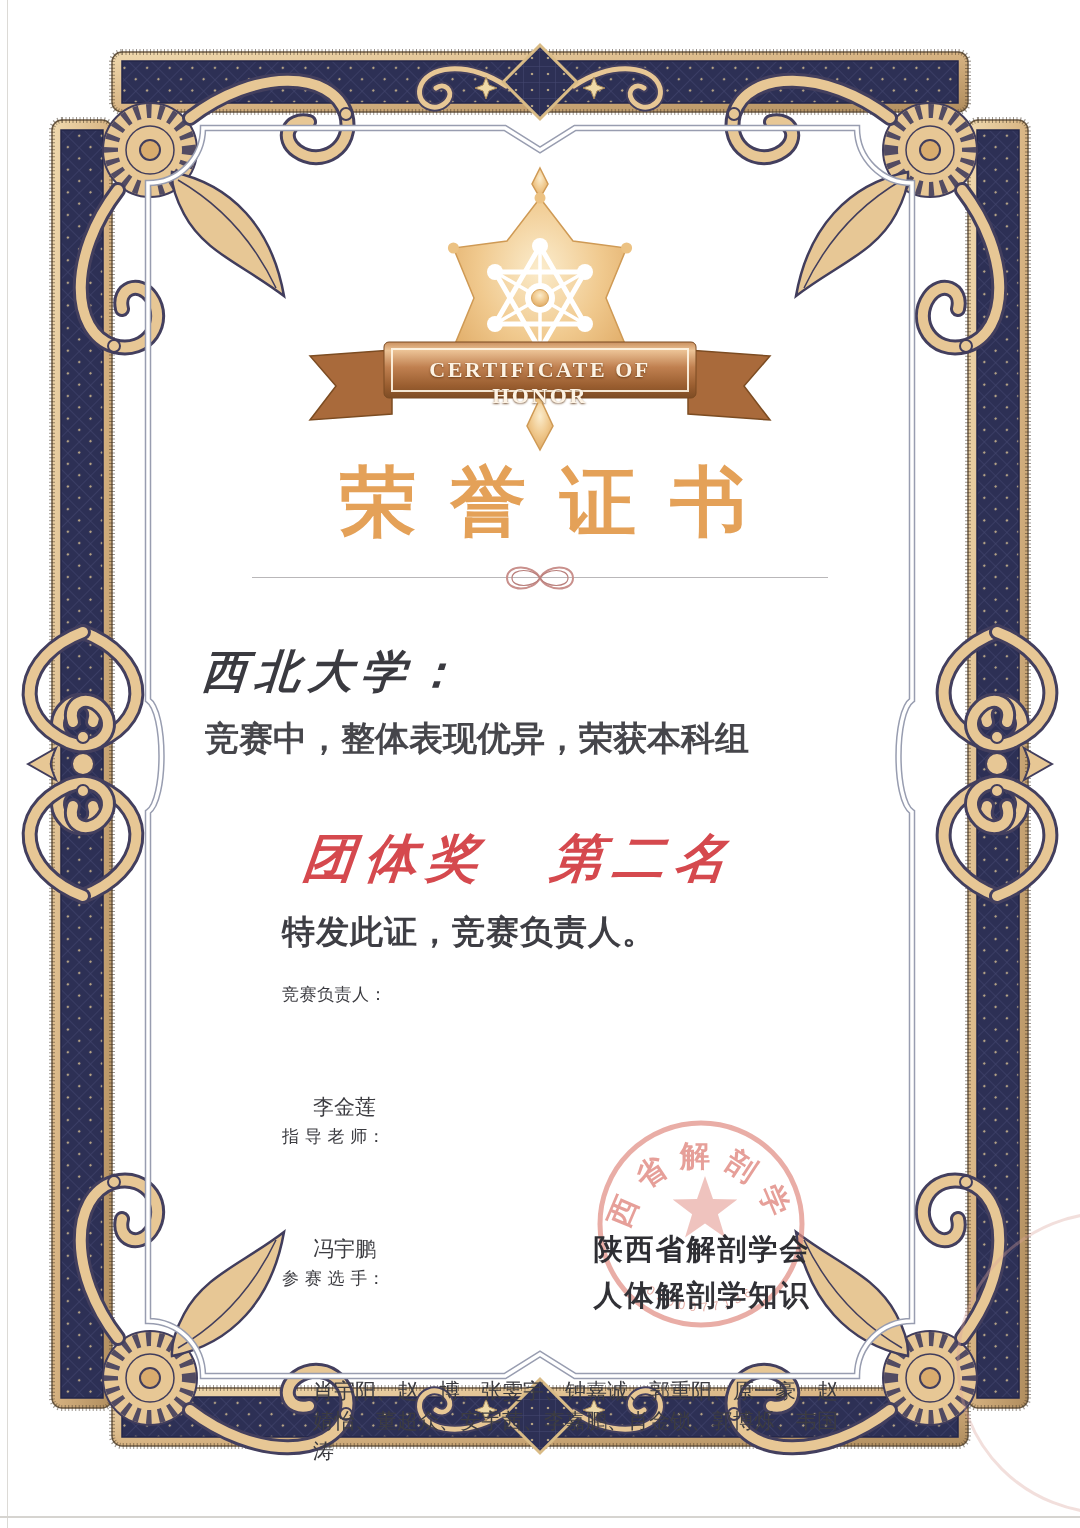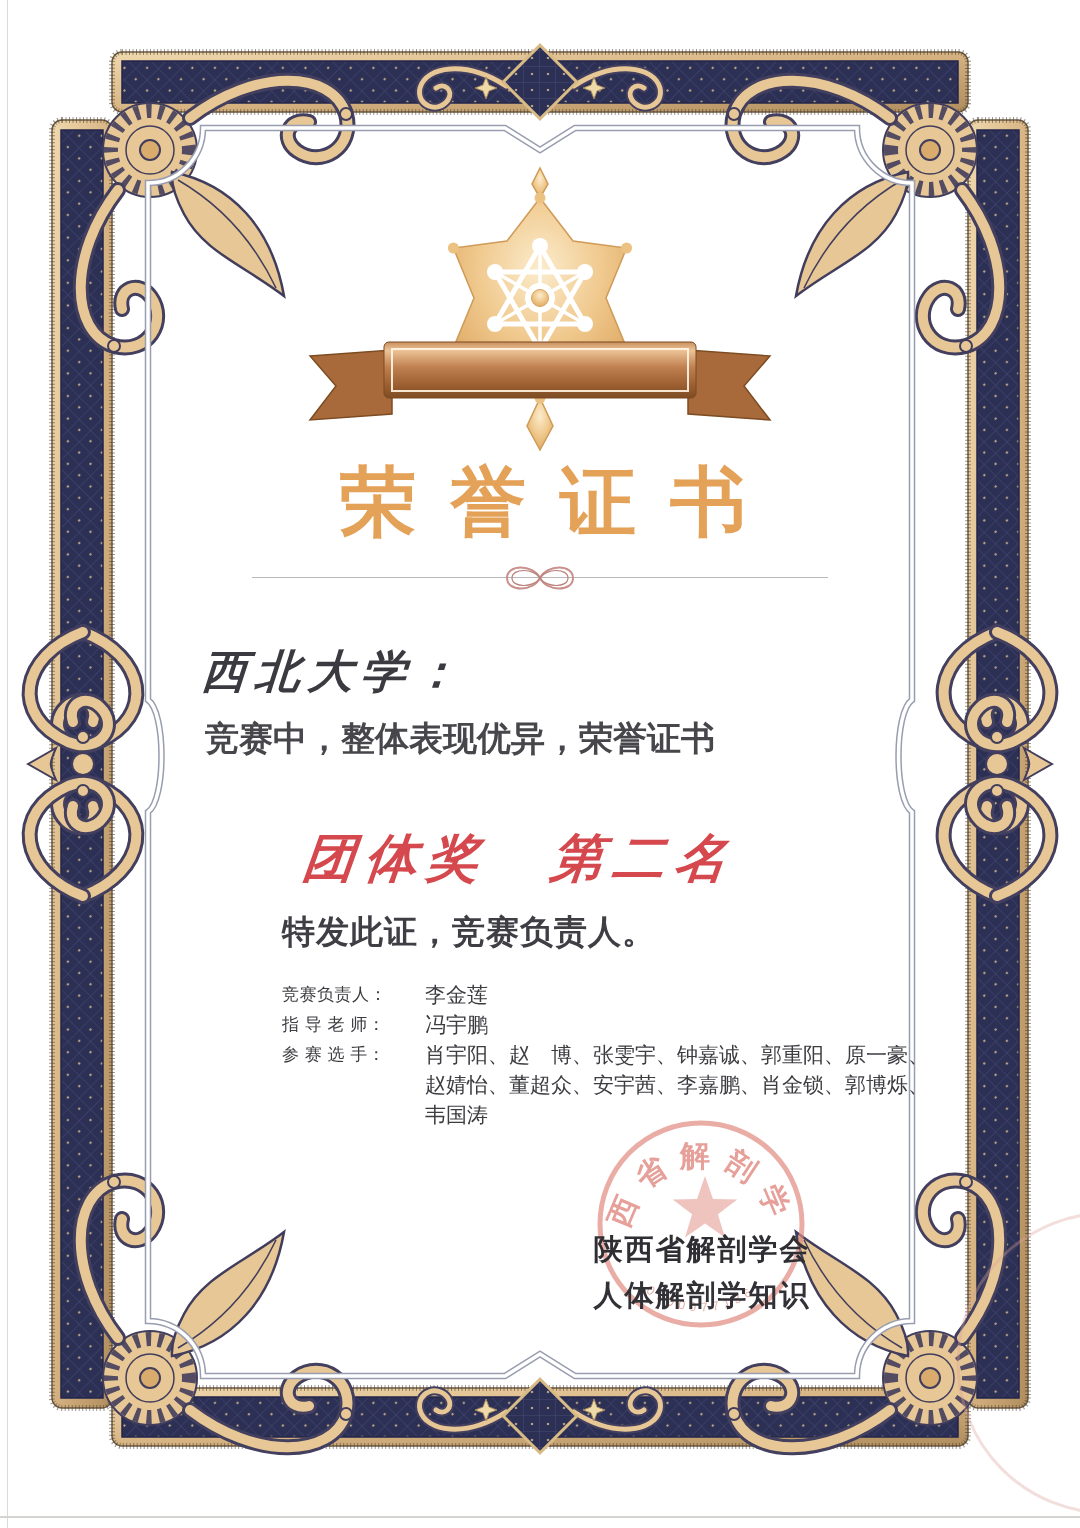--- a/index.html
+++ b/index.html
@@ -24,21 +24,21 @@
   .knot-svg{left:493px;top:558px;z-index:3;}
   .recipient{left:202px;top:642px;font-family:"DejaVu Serif",serif;font-style:italic;font-weight:bold;
      font-size:45px;color:#3a3a40;letter-spacing:8px;transform:skewX(-4deg);}
   .body-text{left:205px;top:712px;width:700px;font-size:34px;line-height:52px;color:#46464b;
      font-weight:600;}
   .body-line1{text-indent:2.05em;}
   .award{left:140px;top:824px;width:760px;text-align:center;font-family:"DejaVu Serif",serif;
      font-style:italic;font-weight:bold;font-size:52px;letter-spacing:10px;color:#d5494e;transform:skewX(-6deg);}
   .closing{left:282px;top:910px;font-size:33px;color:#3e3e44;font-weight:600;letter-spacing:1px;}
   .credits{left:282px;top:980px;width:660px;color:#3c3c41;}
-  .credit-row{display:flex;align-items:flex-start;}
+  .credit-row{display:flex;align-items:flex-start;flex-direction:column;}
   .credit-label{flex:0 0 112px;font-size:17px;line-height:30px;white-space:pre;letter-spacing:.5px;}
   .credit-value{width:545px;font-size:21px;line-height:30px;letter-spacing:0;margin-left:31px;}
   .issuer{left:542px;top:1230px;width:320px;text-align:center;font-size:29px;font-weight:600;color:#2e2e33;letter-spacing:2px;}
   .date{left:542px;top:1276px;width:320px;text-align:center;font-size:29px;font-weight:600;color:#313136;letter-spacing:2px;}
   .seal-svg{left:575px;top:1098px;z-index:2;}
   .stray-arc{left:928px;top:1198px;z-index:2;}
 </style>
 </head>
 <body>
 
@@ -193,33 +193,34 @@
     <path d="M0,-34 L8,-11 L32.3,-10.5 L12.9,4.2 L20,27.5 L0,13.6 L-20,27.5 L-12.9,4.2 L-32.3,-10.5 L-8,-11 Z" transform="translate(4,-14)" fill="#e29288" opacity="0.55"></path>
     <path id="serialArc" d="M -80,36 A 88 88 0 0 0 80,36" fill="none"></path>
     <text font-size="12.5" fill="#dfa097" opacity="0.85" letter-spacing="5">
       <textPath href="#serialArc" startOffset="50%" text-anchor="middle">0900077136</textPath>
     </text>
   </svg>
   <svg class="stray-arc abs" width="152" height="330" viewBox="0 0 152 330">
     <circle cx="180" cy="165" r="150" fill="none" stroke="#dba49b" stroke-width="3" opacity="0.35"></circle>
   </svg>
 
+  <div class="abs ribbon-text">CERTIFICATE OF HONOR</div>
 
   <div class="abs title">荣誉证书</div>
 
   <div class="abs divider-line"></div>
   <svg class="abs knot-svg" width="94" height="40" viewBox="0 0 94 40">
     <path d="M14,20 C14,6 40,6 47,20 C54,34 80,34 80,20 C80,6 54,6 47,20 C40,34 14,34 14,20 Z" fill="none" stroke="#c9908c" stroke-width="2"></path>
     <path d="M19,20 C19,10 41,10 47,20 C53,30 75,30 75,20 C75,10 53,10 47,20 C41,30 19,30 19,20 Z" fill="none" stroke="#b97f7b" stroke-width="1.2"></path>
   </svg>
 
   <div class="abs recipient">西北大学：</div>
 
   <div class="abs body-text">
-    <div>竞赛中，整体表现优异，荣誉证书</div>
+    <div>竞赛中，整体表现优异，荣获本科组</div>
   </div>
 
   <div class="abs award">团体奖　第二名</div>
 
   <div class="abs closing">特发此证，竞赛负责人。</div>
 
   <div class="abs credits">
     <div class="credit-row">
       <span class="credit-label">竞赛负责人：</span>
       <span class="credit-value">李金莲</span>

